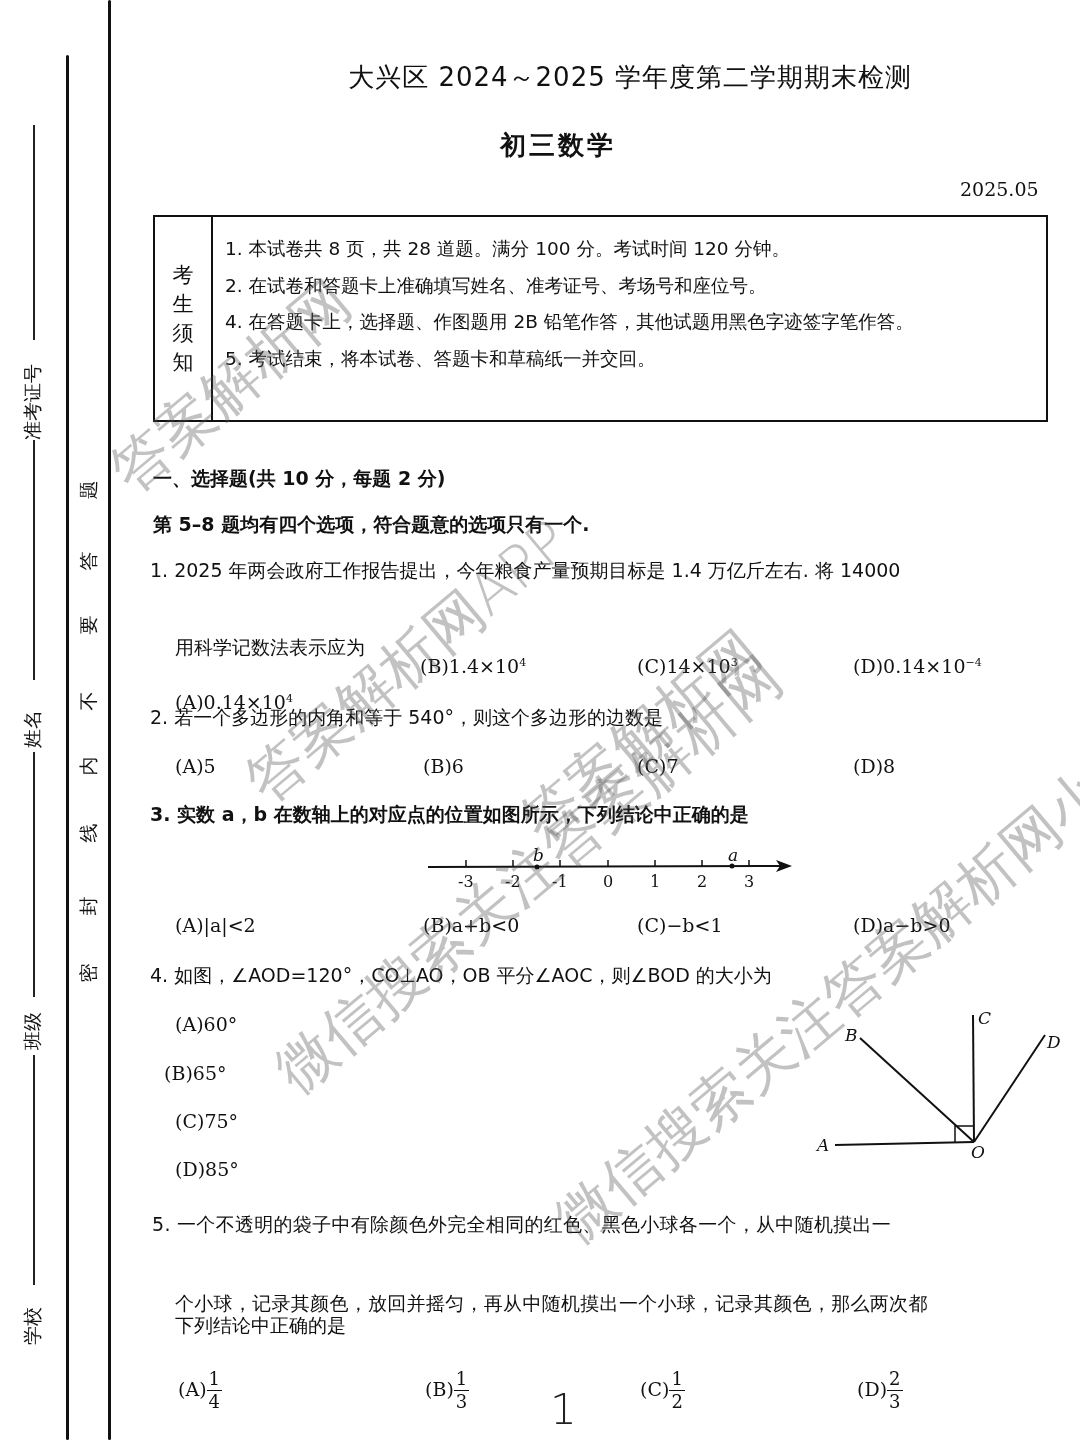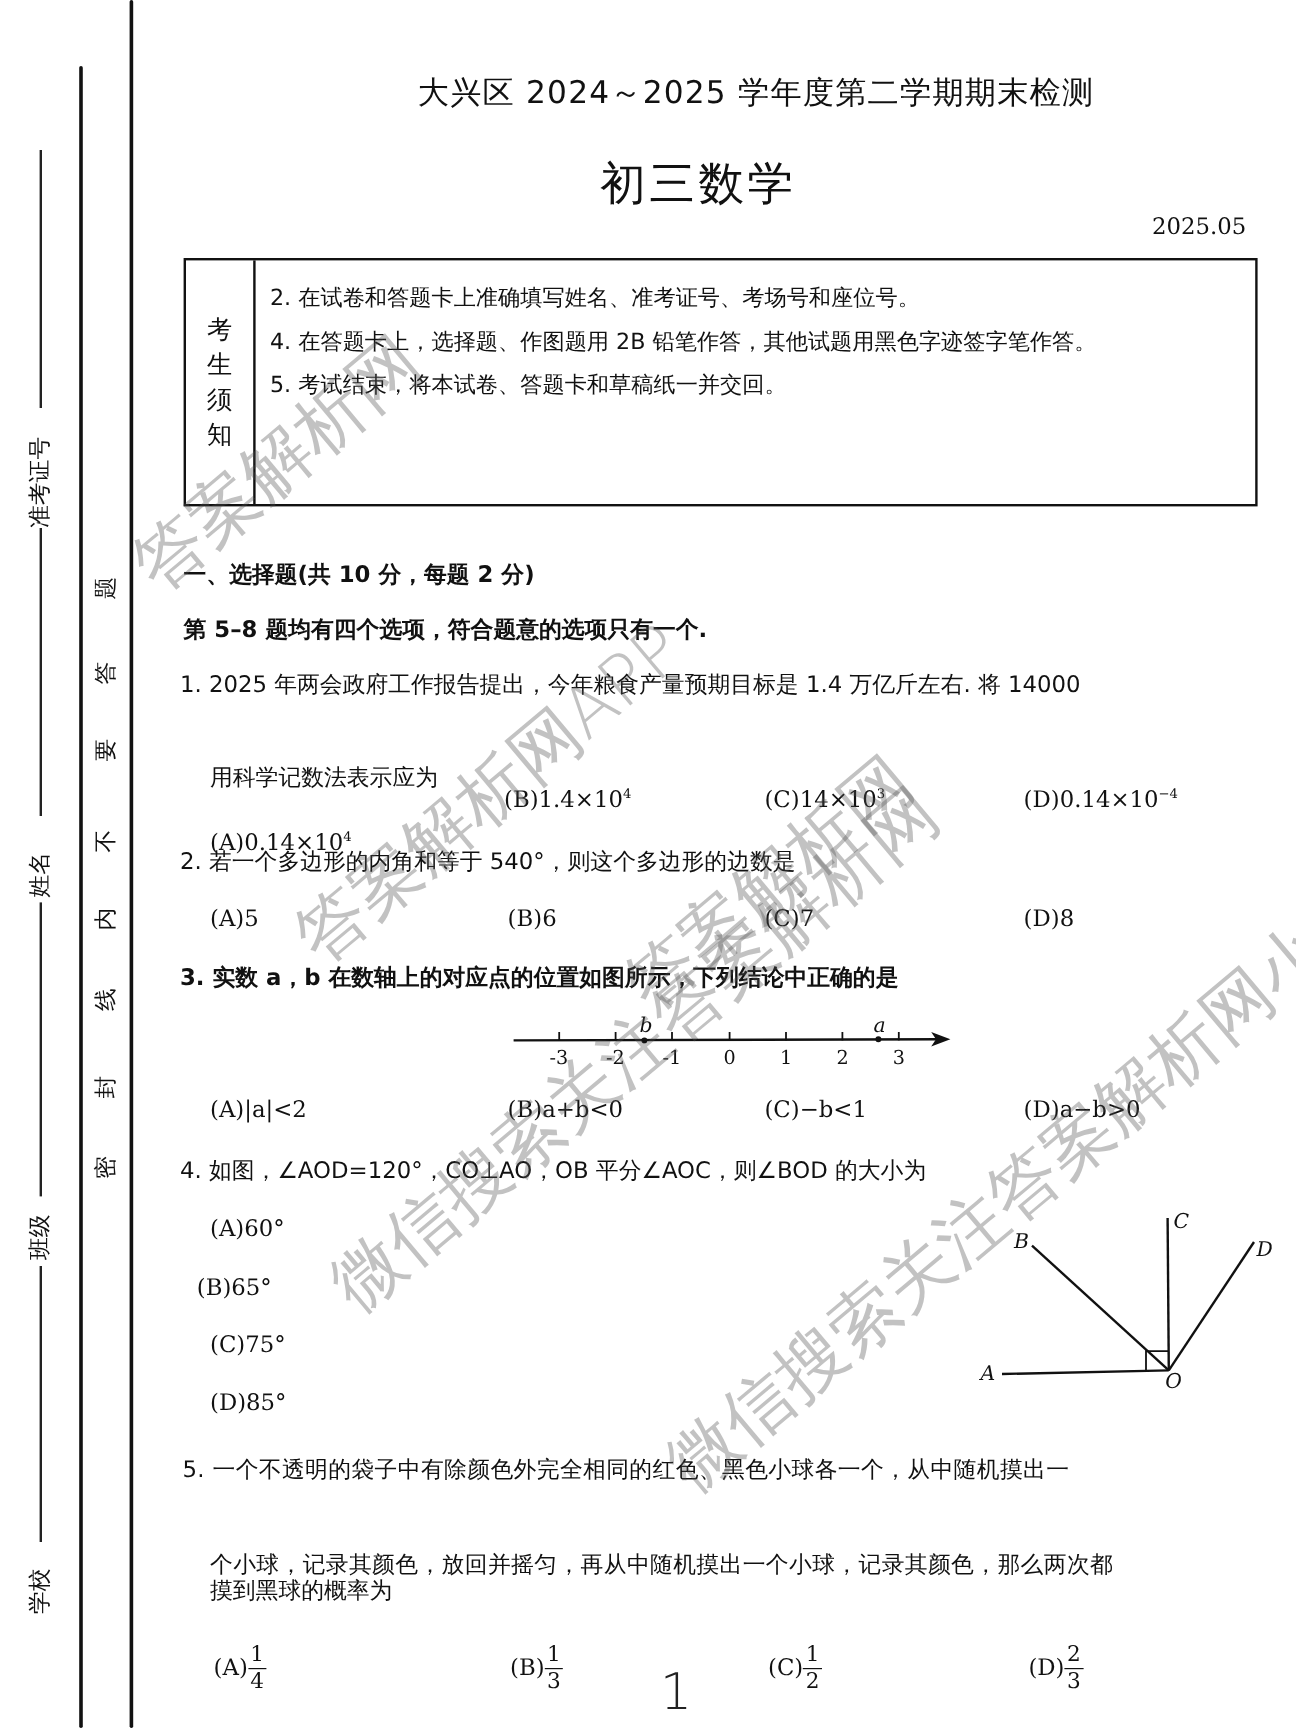--- a/index.html
+++ b/index.html
@@ -7,21 +7,21 @@
        font-family:"DejaVu Serif","Liberation Serif",serif;color:#111;}
   .abs{position:absolute;}
   .vline{position:absolute;width:3px;background:#111;border-radius:2px;}
   .vtext{position:absolute;transform:rotate(-90deg);transform-origin:left top;
          font-family:"DejaVu Sans",sans-serif;font-size:19px;white-space:nowrap;}
   .blank-v{position:absolute;width:2px;background:#222;left:33px;}
   .bind-char{position:absolute;left:79px;font-family:"DejaVu Sans",sans-serif;font-size:19px;
              transform:rotate(-90deg);}
   .exam-title{top:60px;left:300px;width:600px;text-align:right;font-size:26px;letter-spacing:1px;
               font-family:"DejaVu Sans",sans-serif;margin-left:12px;}
-  .subject{top:128px;left:500px;font-size:38px;font-weight:normal;font-family:"DejaVu Sans",sans-serif;letter-spacing:3px;}
+  .subject{top:128px;left:500px;font-size:26px;font-weight:bold;font-family:"DejaVu Sans",sans-serif;letter-spacing:3px;}
   .date{top:178px;left:960px;font-size:19px;}
   .notice{position:absolute;left:153px;top:215px;width:895px;height:207px;border:2px solid #111;box-sizing:border-box;}
   .notice-label{position:absolute;left:0;top:0;width:56px;height:100%;border-right:2px solid #111;
        font-family:"DejaVu Sans",sans-serif;font-size:21px;display:flex;flex-direction:column;
        align-items:center;justify-content:center;line-height:29px;}
   .notice-items{position:absolute;left:70px;top:14px;font-size:18.5px;line-height:36.5px;
        font-family:"DejaVu Sans",sans-serif;}
   .section{left:153px;top:466px;font-size:19px;font-weight:bold;font-family:"DejaVu Sans",sans-serif;}
   .instr{left:153px;top:512px;font-size:19px;font-weight:bold;font-family:"DejaVu Sans",sans-serif;}
   .q{font-size:19px;font-family:"DejaVu Sans",sans-serif;white-space:nowrap;}
@@ -61,20 +61,21 @@
 <div class="abs date">2025.05</div>
 
 <div class="notice">
   <div class="notice-label">
     <span>考</span>
     <span>生</span>
     <span>须</span>
     <span>知</span>
   </div>
   <div class="notice-items">
+    <div>1. 本试卷共 8 页，共 28 道题。满分 100 分。考试时间 120 分钟。</div>
     <div>2. 在试卷和答题卡上准确填写姓名、准考证号、考场号和座位号。</div>
     <div>4. 在答题卡上，选择题、作图题用 2B 铅笔作答，其他试题用黑色字迹签字笔作答。</div>
     <div>5. 考试结束，将本试卷、答题卡和草稿纸一并交回。</div>
   </div>
 </div>
 
 <div class="abs section">一、选择题(共 10 分，每题 2 分)</div>
 <div class="abs instr">第 5–8 题均有四个选项，符合题意的选项只有一个.</div>
 
 <div class="abs q" style="left:150px;top:558px;">1. 2025 年两会政府工作报告提出，今年粮食产量预期目标是 1.4 万亿斤左右. 将 14000</div>
@@ -134,21 +135,21 @@
   <polyline points="155,143 155,126 174,126" fill="none" stroke="#111" stroke-width="1.5"></polyline>
 </svg>
 <div class="abs opt" style="left:817px;top:1135px;font-style:italic;font-size:17px;">A</div>
 <div class="abs opt" style="left:845px;top:1025px;font-style:italic;font-size:17px;">B</div>
 <div class="abs opt" style="left:978px;top:1008px;font-style:italic;font-size:17px;">C</div>
 <div class="abs opt" style="left:1047px;top:1032px;font-style:italic;font-size:17px;">D</div>
 <div class="abs opt" style="left:971px;top:1142px;font-style:italic;font-size:17px;">O</div>
 
 <div class="abs q" style="left:152px;top:1212px;letter-spacing:0.3px;">5. 一个不透明的袋子中有除颜色外完全相同的红色、黑色小球各一个，从中随机摸出一</div>
 <div class="abs q" style="left:175px;top:1263px;letter-spacing:0.3px;margin-top:28px;">个小球，记录其颜色，放回并摇匀，再从中随机摸出一个小球，记录其颜色，那么两次都</div>
-<div class="abs q" style="left:175px;top:1313px;">摸到黑球的概率为</div>
+<div class="abs q" style="left:175px;top:1313px;">下列结论中正确的是</div>
 <div class="abs opt" style="left:178px;top:1368px;"><span>(A)</span><span class="frac">
       <span class="num">1</span>
       <span>4</span>
     </span></div>
 <div class="abs opt" style="left:425px;top:1368px;"><span>(B)</span><span class="frac">
       <span class="num">1</span>
       <span>3</span>
     </span></div>
 <div class="abs opt" style="left:640px;top:1368px;"><span>(C)</span><span class="frac">
       <span class="num">1</span>

